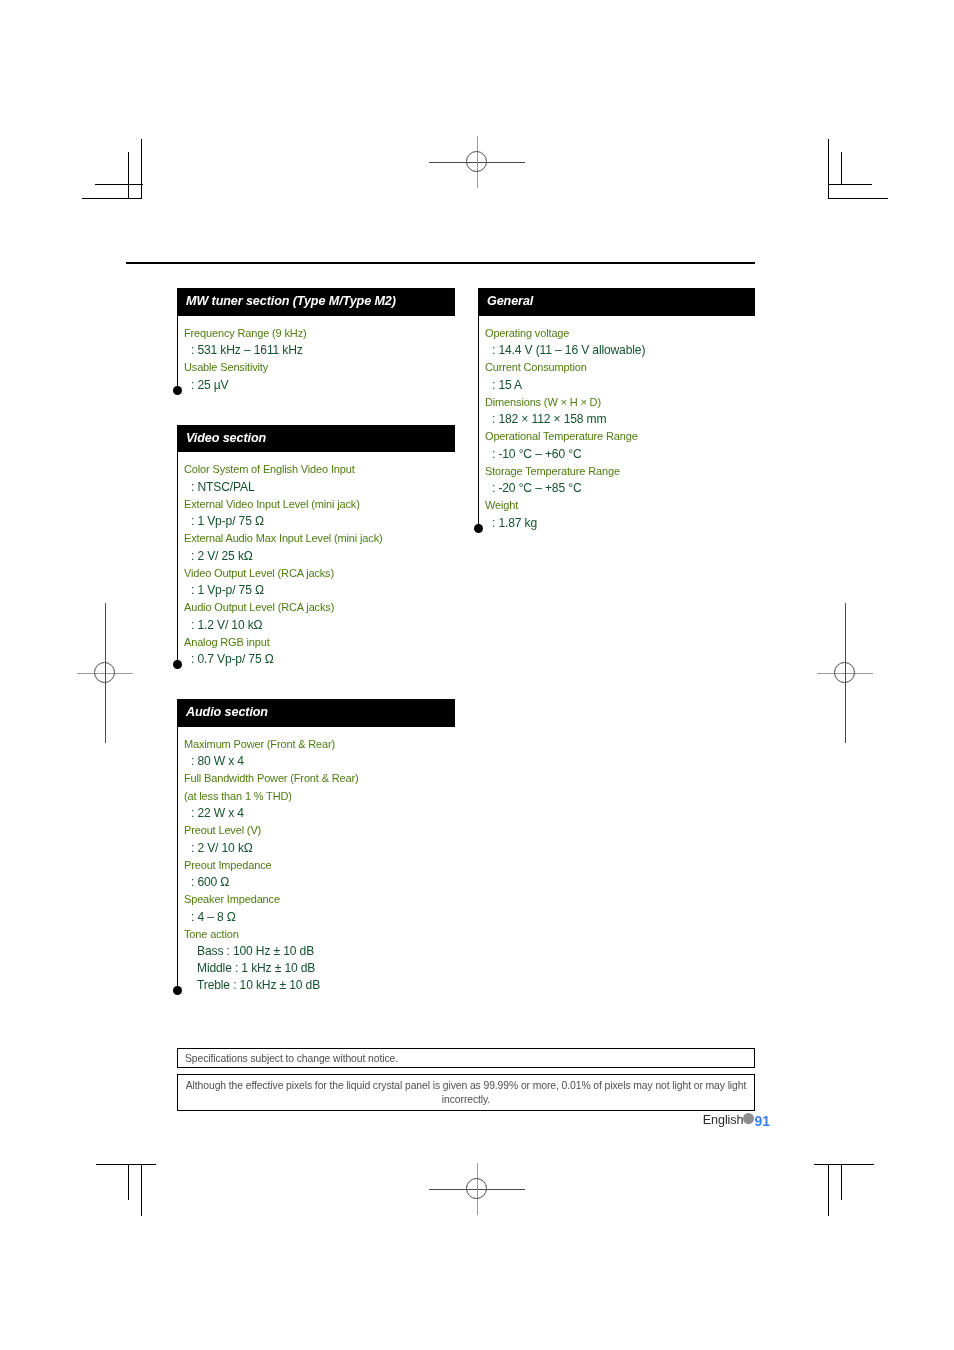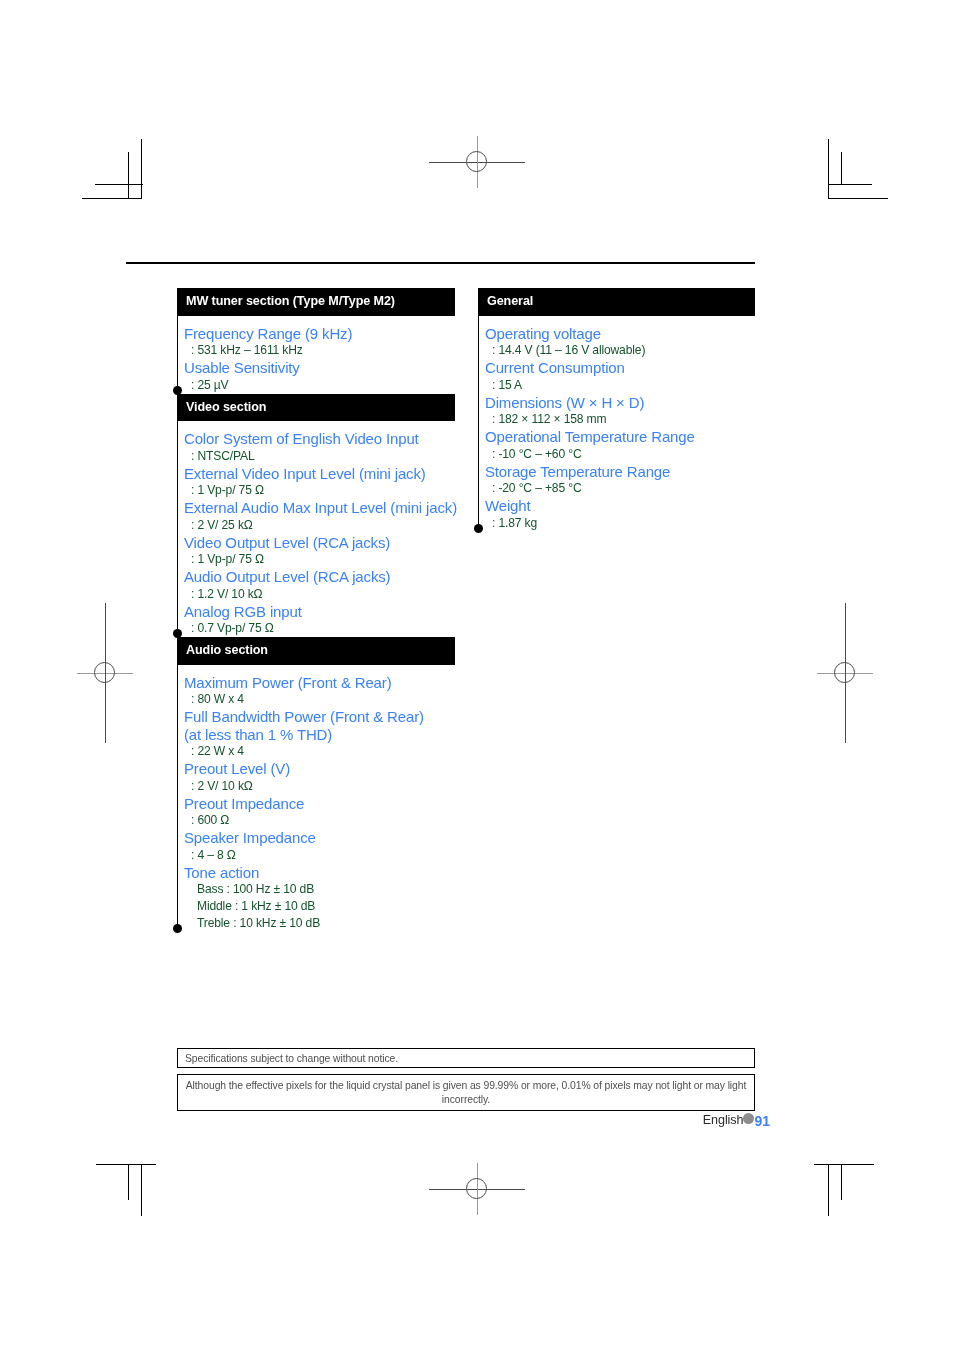--- a/index.html
+++ b/index.html
@@ -59,30 +59,31 @@
 
   .col {
     position: absolute;
     top: 288px;
   }
   .col-left  { left: 177px; width: 278px; }
   .col-right { left: 478px; width: 277px; }
 
   
   .section { position: relative; margin-bottom: 0; }
-  .section + .section { }
+  .section + .section { margin-top: 31px; }
 
   .section-bar {
     background: #000000;
     color: #ffffff;
     font-size: 12.6px;
     font-weight: bold;
     line-height: 1;
     padding: 7px 0 8px 9px;
     letter-spacing: -0.1px;
+    font-style: italic;
   }
 
   .section-body {
     position: relative;
     padding: 9px 0 0 0;
   }
   
   .section-body::before {
     content: "";
     position: absolute;
@@ -96,22 +97,22 @@
     position: absolute;
     left: -4px;
     bottom: -1px;
     width: 9px; height: 9px;
     border-radius: 50%;
     background: #000;
   }
 
   .spec { padding-left: 7px; }
   .spec-label {
-    color: #3b82f6;
-    font-size: 15px;
+    color: #4d7c0f;
+    font-size: 11px;
     line-height: 17.5px;
     letter-spacing: -0.15px;
     white-space: nowrap;
   }
   .spec-value {
     color: #14532d;
     font-size: 12.1px;
     line-height: 17px;
     letter-spacing: -0.15px;
     padding-left: 7px;

